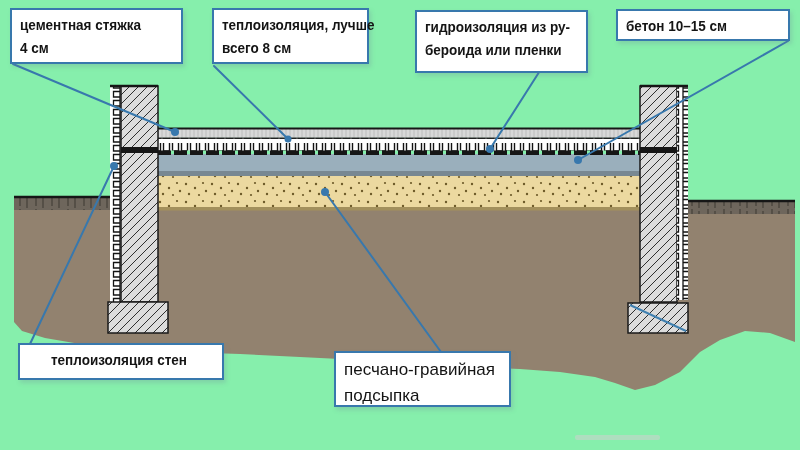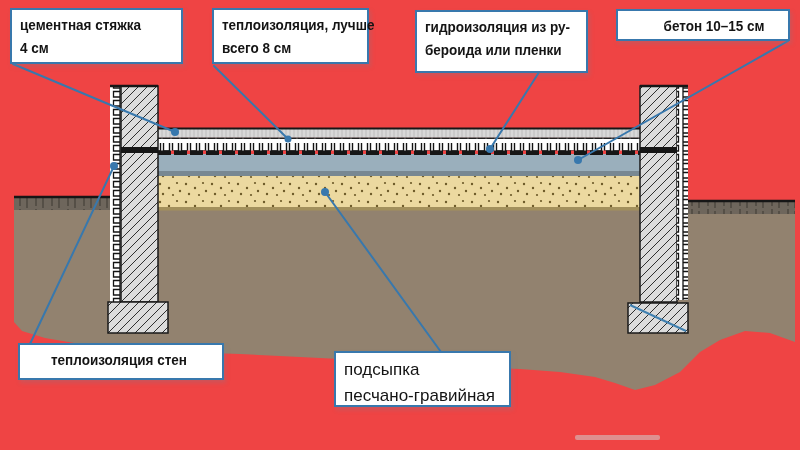--- a/index.html
+++ b/index.html
@@ -1,26 +1,26 @@
 <!DOCTYPE html>
 <html><head>
 <meta charset="utf-8">
 <style>
   html,body{margin:0;padding:0;background:#fff;}
-  .stage{position:relative;width:800px;height:450px;background:#ef4444;overflow:hidden;
+  .stage{position:relative;width:800px;height:450px;background:#86efac;overflow:hidden;
          font-family:"Liberation Sans",sans-serif;}
   .stage svg{position:absolute;left:0;top:0;}
   .lbl{position:absolute;box-sizing:border-box;background:#fff;border:2px solid #3878ad;
        color:#141414;padding:4px 8px;font-weight:700;font-size:15px;line-height:1.5;
        box-shadow:2px 3px 4px rgba(110,130,150,.25);}
   .lbl .ln{white-space:nowrap;transform:scaleX(.9);transform-origin:0 50%;}
   #b1{left:10px;top:8px;width:173px;height:56px;}
   #b2{left:212px;top:8px;width:157px;height:56px;}
   #b3{left:415px;top:10px;width:173px;height:63px;}
-  #b4{left:616px;top:9px;width:174px;height:32px;text-align:right;}
+  #b4{left:616px;top:9px;width:174px;height:32px;}
   #b5{left:18px;top:343px;width:206px;height:37px;padding-left:31px;}
   #b6{left:334px;top:351px;width:177px;height:56px;font-weight:400;font-size:17px;}
   #b6 .ln{transform:none;}
 </style>
 </head>
 <body>
 
 <div class="stage">
 
 <svg width="800" height="450" viewBox="0 0 800 450">
@@ -130,16 +130,16 @@
     <div class="ln">гидроизоляция из ру-</div>
     <div class="ln">бероида или пленки</div>
   </div>
   <div class="lbl" id="b4">
     <div class="ln">бетон 10–15 см</div>
   </div>
   <div class="lbl" id="b5">
     <div class="ln">теплоизоляция стен</div>
   </div>
   <div class="lbl" id="b6">
+    <div class="ln">песчано-гравийная</div>
     <div class="ln">подсыпка</div>
-    <div class="ln">песчано-гравийная</div>
   </div>
 </div>
 
 </body></html>

